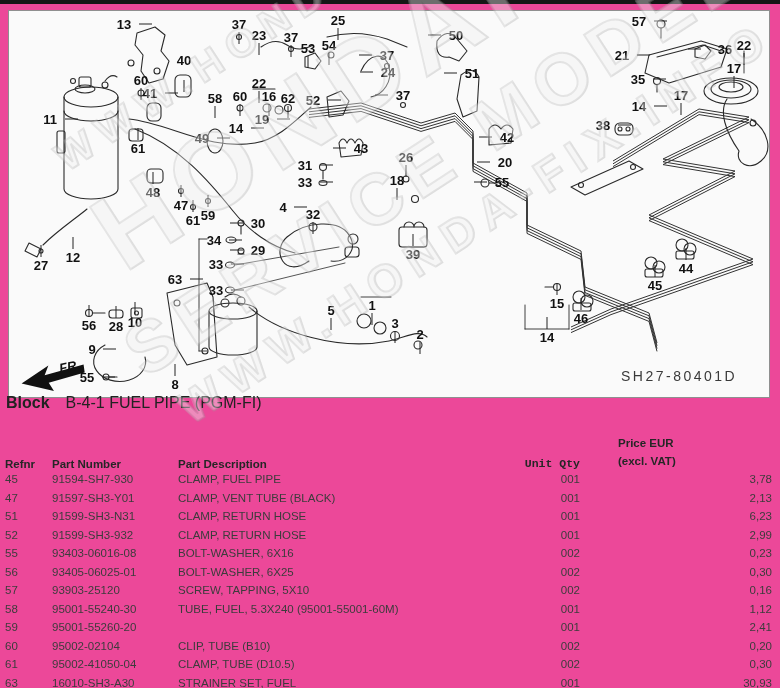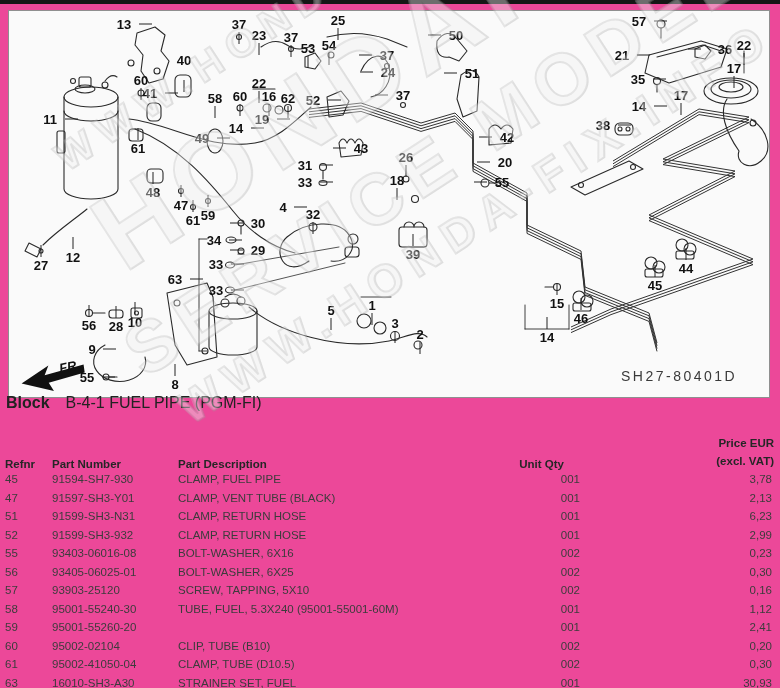--- a/index.html
+++ b/index.html
@@ -26,22 +26,22 @@
   
   .block-line{position:absolute;left:6px;top:394px;font-size:16px;color:#222;}
   .block-label{font-weight:bold;margin-right:16px;}
   
   .parts-table{position:absolute;left:0;top:433px;width:780px;font-size:11.5px;color:#3c3c3c;}
   .thead{position:relative;height:37px;font-weight:bold;color:#262626;}
   .th{position:absolute;bottom:0;}
   .th-ref{left:5px;}
   .th-pn{left:52px;}
   .th-desc{left:178px;}
-  .th-qty{left:444px;width:120px;text-align:right;}
-  .th-price{right:6px;width:150px;text-align:right;line-height:18px;}
+  .th-qty{left:460px;width:120px;text-align:right;font-family:Liberation Mono, monospace;}
+  .th-price{right:12px;width:150px;line-height:18px;}
   .trow{position:relative;height:18.55px;line-height:18.55px;}
   .td{position:absolute;top:0;white-space:nowrap;}
   .td-ref{left:5px;}
   .td-pn{left:52px;}
   .td-desc{left:178px;}
   .td-qty{left:460px;width:120px;text-align:right;}
   .td-price{right:8px;width:120px;text-align:right;}
 </style>
 </head>
 <body>

